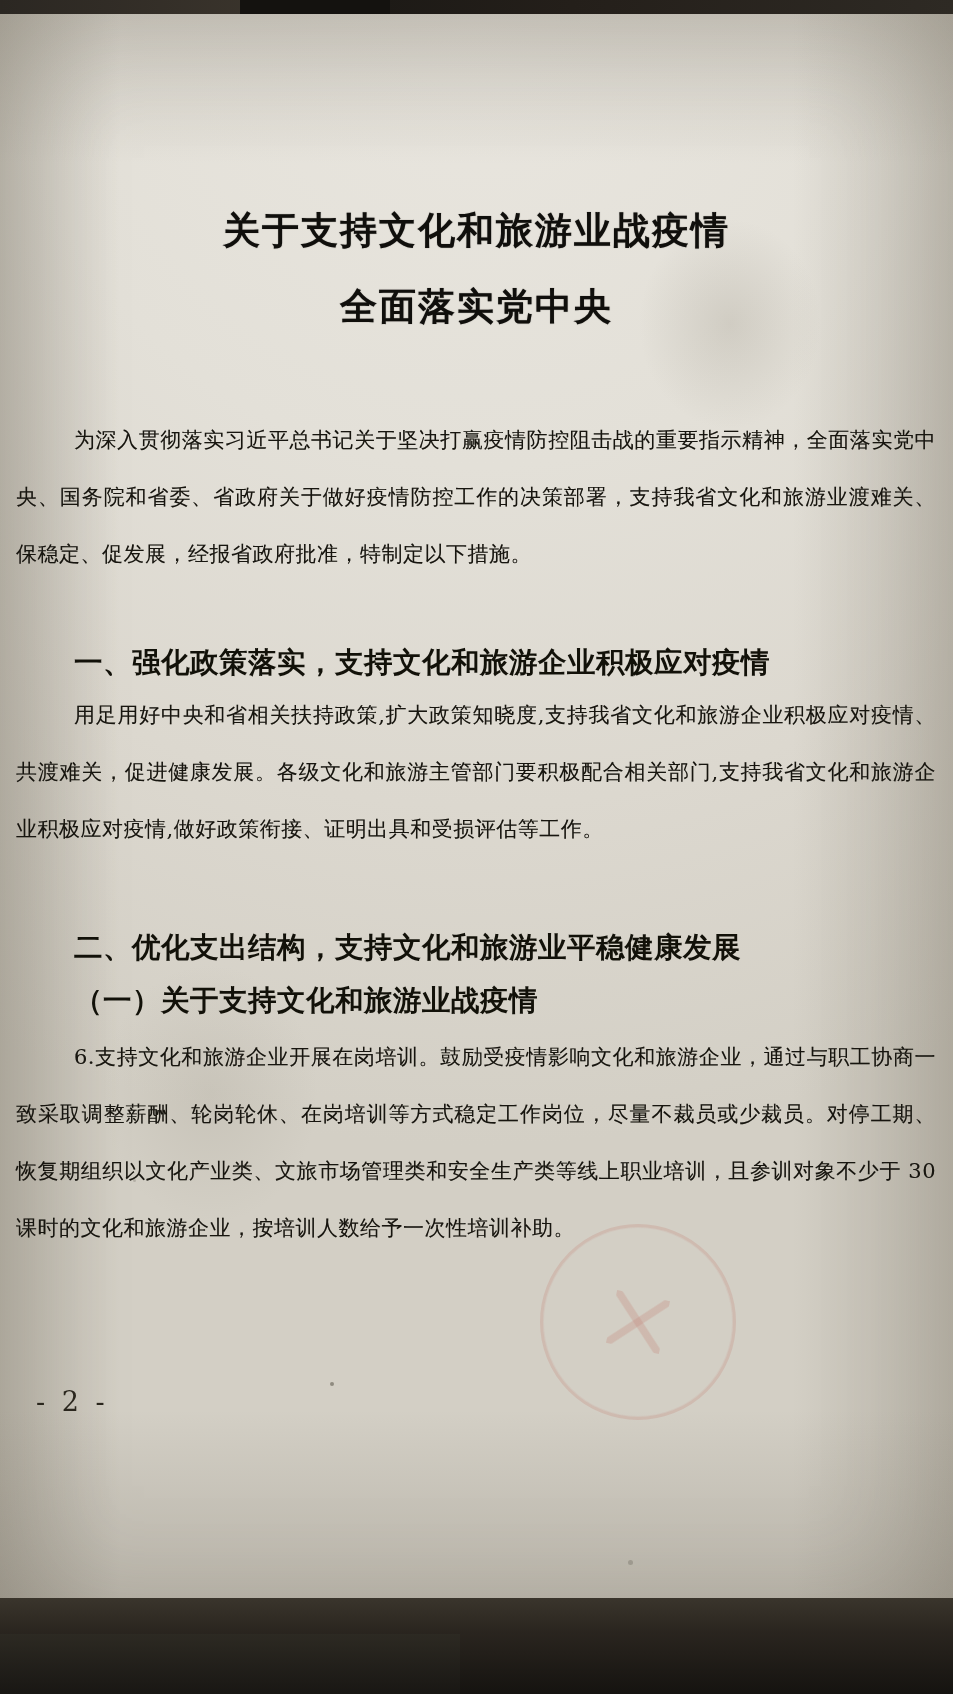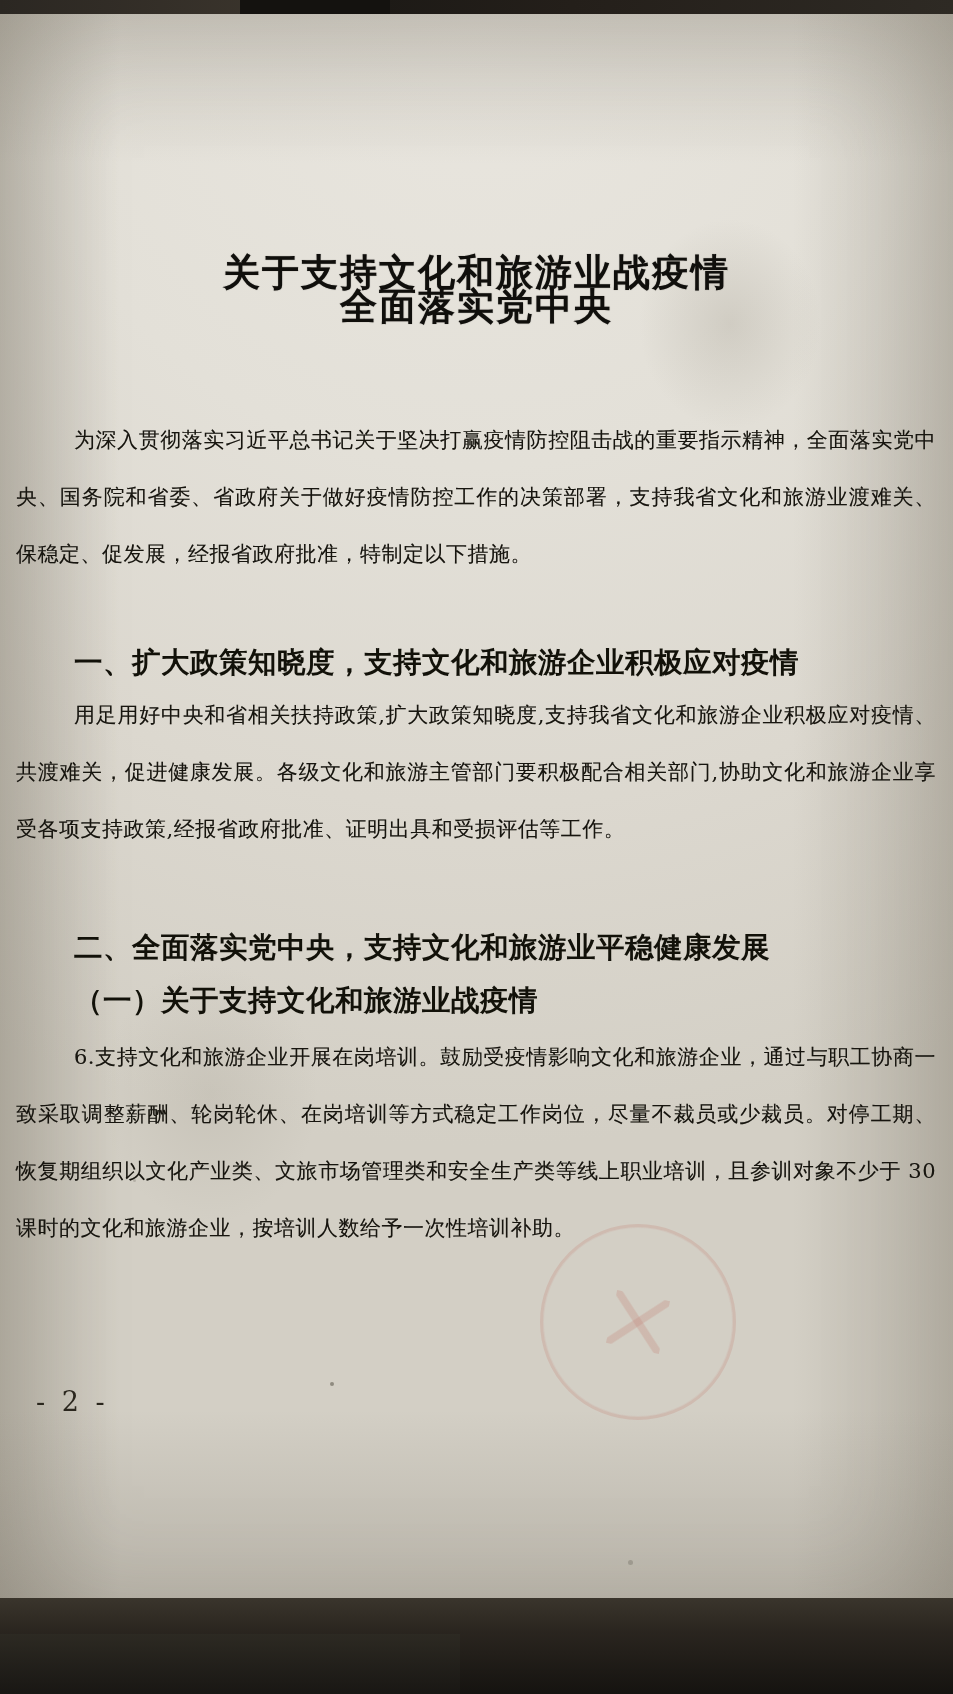--- a/index.html
+++ b/index.html
@@ -118,21 +118,21 @@
     position: absolute;
     left: 0; right: 0;
     text-align: center;
     font-family: "DejaVu Serif", serif;
     font-weight: 700;
     font-size: 37px;
     letter-spacing: 2px;
     color: #100f0c;
     text-shadow: 0 0 1px rgba(20,18,14,.5);
   }
-  .title.l1 { top: 192px; margin-top: 42px; }
+  .title.l1 { top: 192px; }
   .title.l2 { top: 268px; }
 
   .body-p {
     position: absolute;
     left: 16px;
     width: 920px;
     font-size: 21px;
     line-height: 57px;
     color: #17150f;
     text-align: justify;
@@ -208,25 +208,25 @@
     <div class="speck s3"></div>
 
     <div class="content">
 
       <div class="title l1">关于支持文化和旅游业战疫情</div>
 
       <div class="title l2">全面落实党中央</div>
 
       <div id="para1" class="body-p indent">为深入贯彻落实习近平总书记关于坚决打赢疫情防控阻击战的重要指示精神，全面落实党中央、国务院和省委、省政府关于做好疫情防控工作的决策部署，支持我省文化和旅游业渡难关、保稳定、促发展，经报省政府批准，特制定以下措施。</div>
 
-      <div id="sec1" class="heading-line">一、扩大政策知晓度，支持文化和旅游企业积极应对疫情</div>
-
-      <div id="para2" class="body-p indent">用足用好中央和省相关扶持政策,扩大政策知晓度,支持我省文化和旅游企业积极应对疫情、共渡难关，促进健康发展。各级文化和旅游主管部门要积极配合相关部门,协助文化和旅游企业享受各项支持政策,经报省政府批准、证明出具和受损评估等工作。</div>
-
-      <div id="sec2" class="heading-line">二、全面落实党中央，支持文化和旅游业平稳健康发展</div>
+      <div id="sec1" class="heading-line">一、强化政策落实，支持文化和旅游企业积极应对疫情</div>
+
+      <div id="para2" class="body-p indent">用足用好中央和省相关扶持政策,扩大政策知晓度,支持我省文化和旅游企业积极应对疫情、共渡难关，促进健康发展。各级文化和旅游主管部门要积极配合相关部门,支持我省文化和旅游企业积极应对疫情,做好政策衔接、证明出具和受损评估等工作。</div>
+
+      <div id="sec2" class="heading-line">二、优化支出结构，支持文化和旅游业平稳健康发展</div>
 
       <div id="sub1" class="subheading-line">（一）关于支持文化和旅游业战疫情</div>
 
       <div id="para3" class="body-p indent">6.支持文化和旅游企业开展在岗培训。鼓励受疫情影响文化和旅游企业，通过与职工协商一致采取调整薪酬、轮岗轮休、在岗培训等方式稳定工作岗位，尽量不裁员或少裁员。对停工期、恢复期组织以文化产业类、文旅市场管理类和安全生产类等线上职业培训，且参训对象不少于 30 课时的文化和旅游企业，按培训人数给予一次性培训补助。</div>
 
       <div class="page-number">- 2 -</div>
     </div>
   </div>
 
   <div class="desk-bottom"></div>

